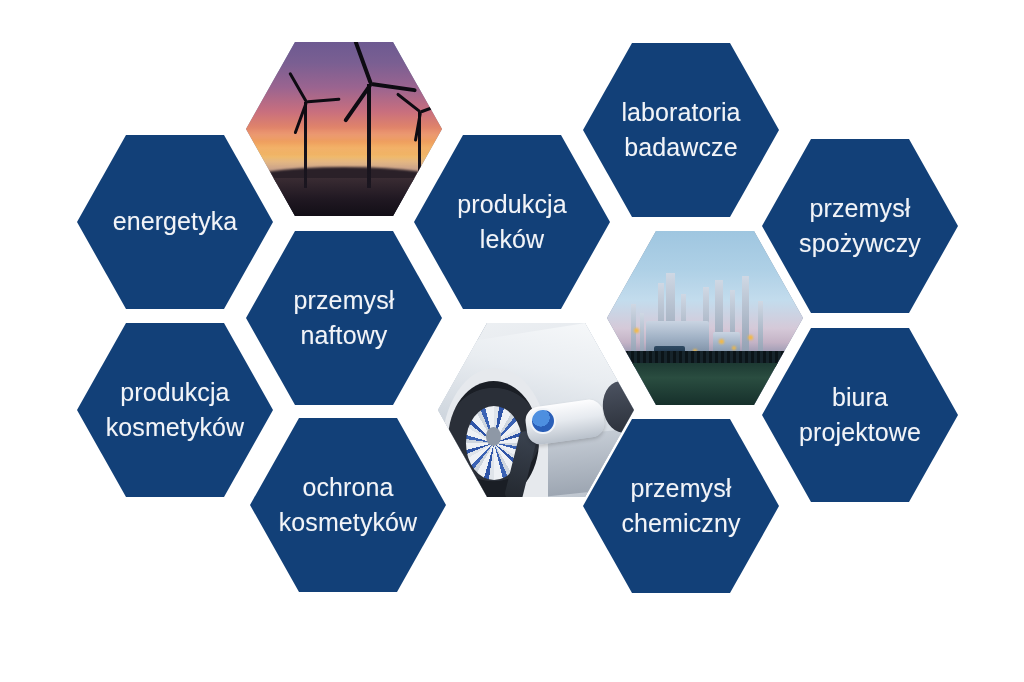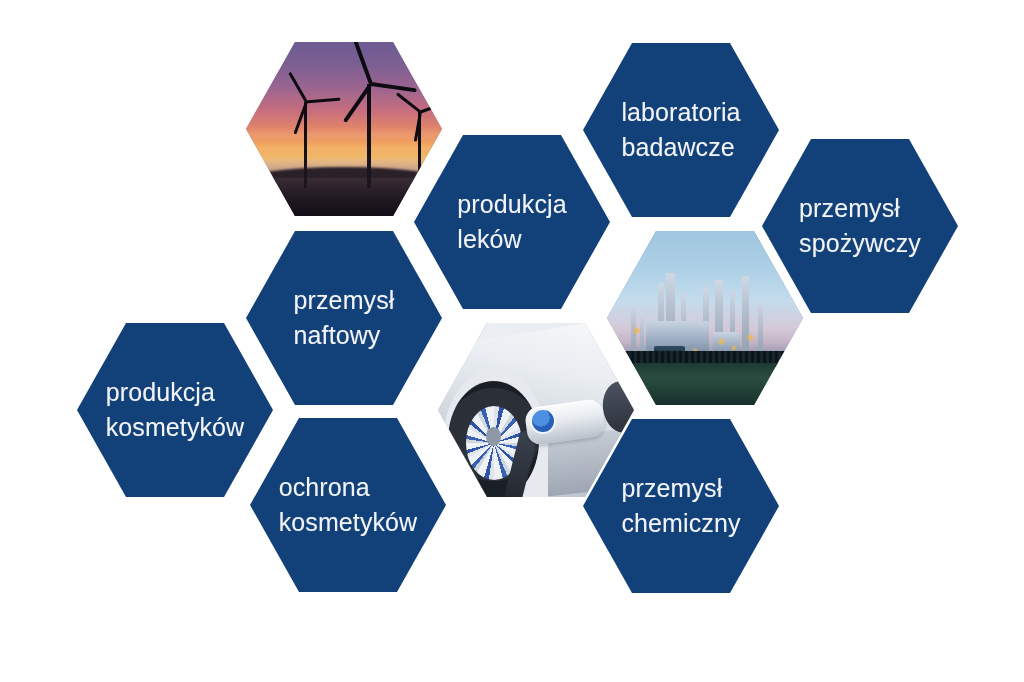--- a/index.html
+++ b/index.html
@@ -29,20 +29,21 @@
     box-sizing: border-box;
     overflow: hidden;
   }
   .hex.label {
     background: #124078;
   }
   .hex .txt {
     color: #f2f4f8;
     font-size: 25px;
     line-height: 1.42;
+    text-align: center;
     letter-spacing: .1px;
     padding: 0 14px;
     text-shadow: 0 0 1px rgba(255,255,255,.25);
     white-space: pre-line;
   }
 
   
   .hex.photo { background: #7f90a8; }
   .art { position: absolute; inset: 0; }
 
@@ -191,20 +192,23 @@
     background: linear-gradient(to bottom, #3b4350, #23282f);
     border-radius: 6px;
     transform: rotate(14deg);
   }
 </style>
 </head>
 <body>
 
 <div id="stage">
 
+  <div class="hex label" style="left:77px; top:135px;">
+    <div class="txt">energetyka</div>
+  </div>
 
   <div class="hex photo" style="left:246px; top:42px;">
     <div class="art">
       <div class="wind-sky"></div>
       <div class="cloudband" style="top:52%; height:5px;"></div>
       <div class="cloudband" style="top:60%; height:4px;"></div>
       <div class="cloudband" style="top:67%; height:6px;"></div>
       <div class="ridge"></div>
       <div class="ground"></div>
 
@@ -299,20 +303,24 @@
           <div class="hub"></div>
         </div>
       </div>
       <div class="cable"></div>
       <div class="plug"></div>
       <div class="plug-collar"></div>
       <div class="plug-badge"></div>
     </div>
   </div>
 
+  <div class="hex label" style="left:762px; top:328px;">
+    <div class="txt">biura
+projektowe</div>
+  </div>
 
   <div class="hex label" style="left:250px; top:418px;">
     <div class="txt">ochrona
 kosmetyków</div>
   </div>
 
   <div class="hex label" style="left:583px; top:419px;">
     <div class="txt">przemysł
 chemiczny</div>
   </div>

